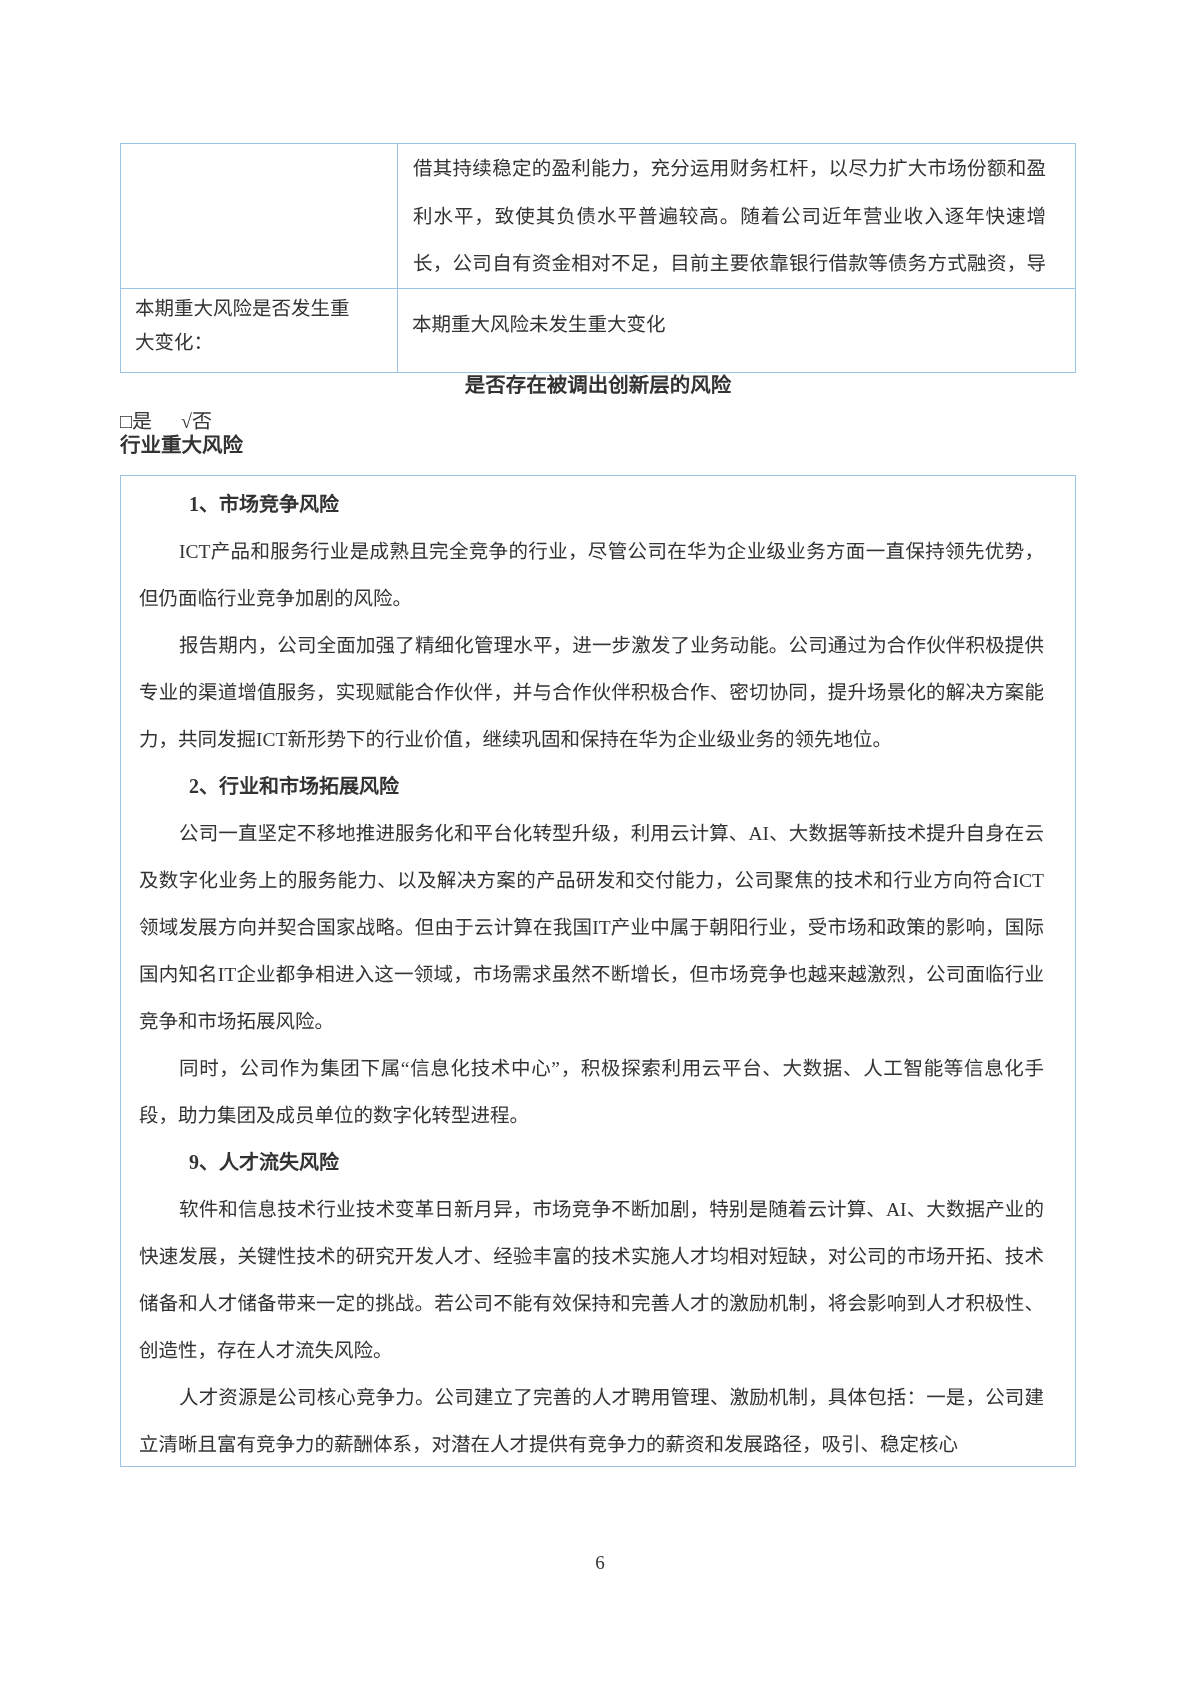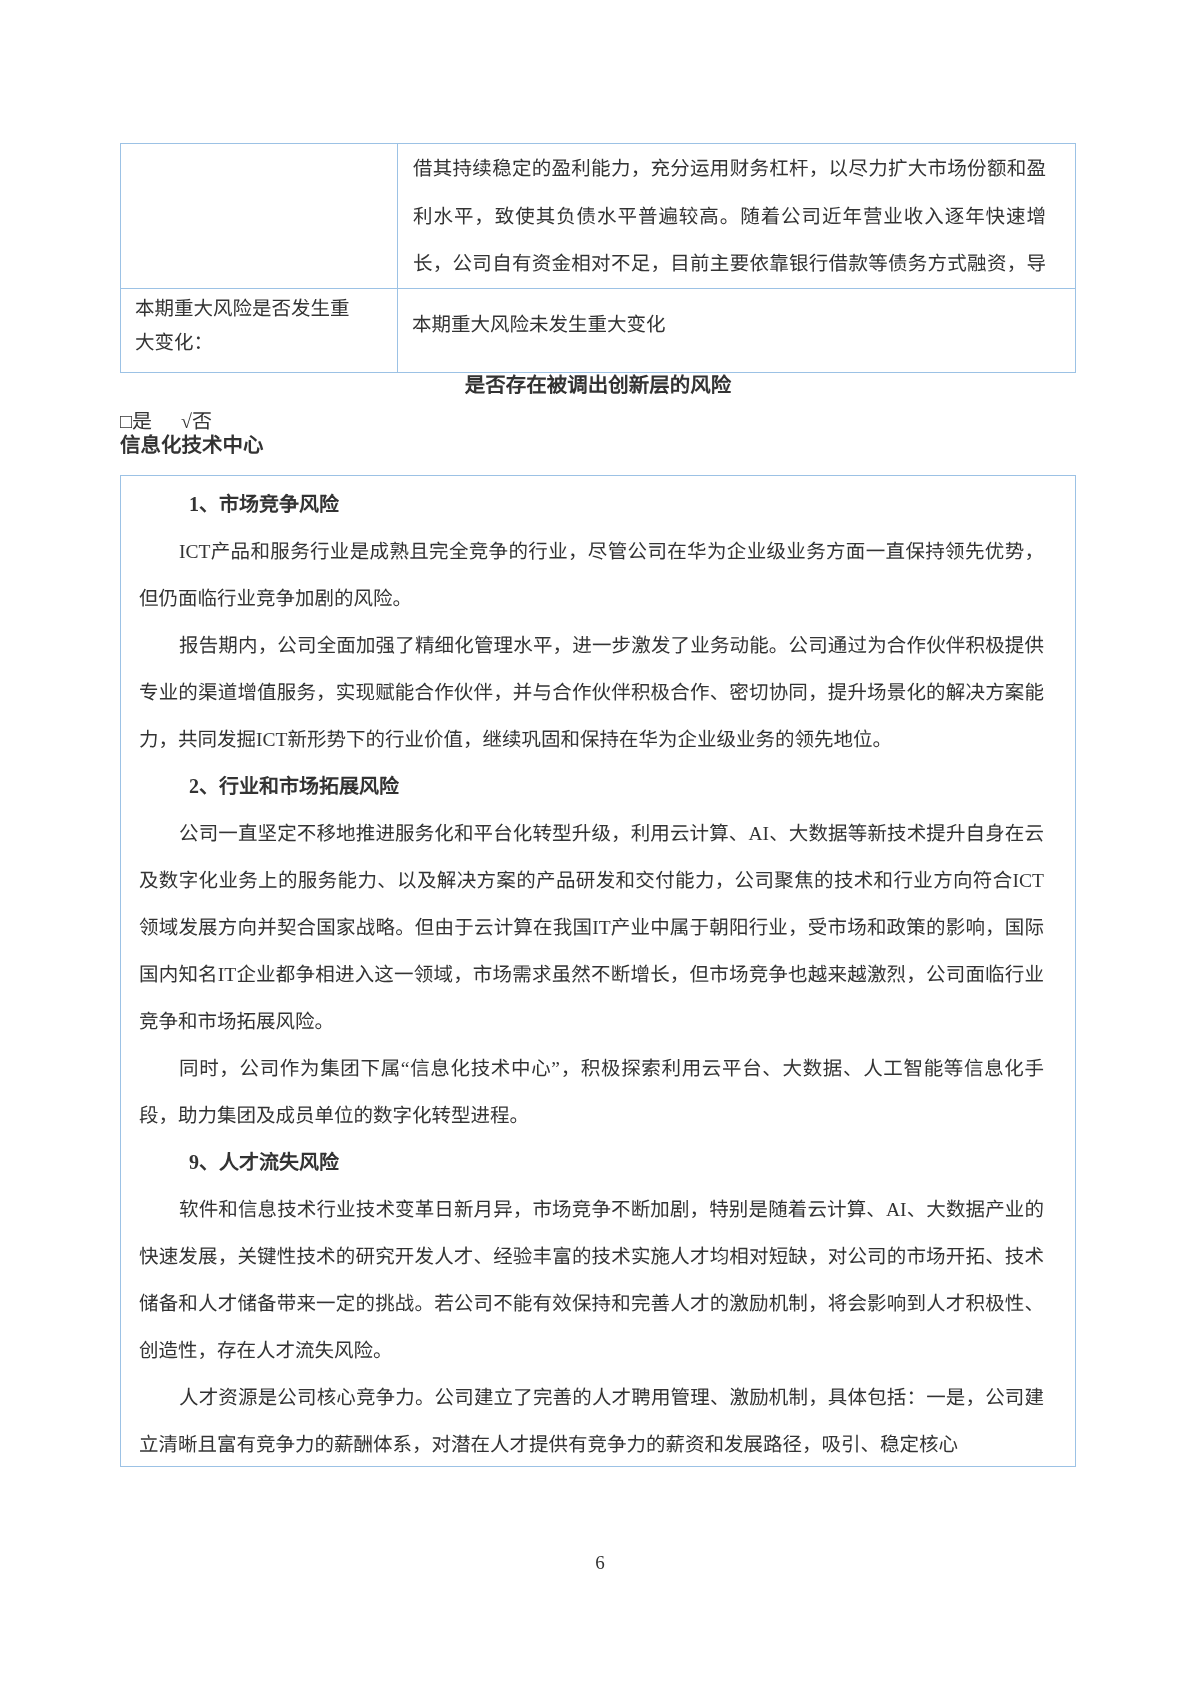--- a/index.html
+++ b/index.html
@@ -139,21 +139,21 @@
       </tbody>
     </table>
 
     <h2 class="doc-heading h-delisting">是否存在被调出创新层的风险</h2>
 
     <div class="check-line">
       <span class="opt">□是</span>
       <span class="opt">√否</span>
     </div>
 
-    <h2 class="doc-heading h-industry">信息化技术中心</h2>
+    <h2 class="doc-heading h-industry">行业重大风险</h2>
 
     <div class="risk-box">
       <h3>1、市场竞争风险</h3>
       <p>ICT产品和服务行业是成熟且完全竞争的行业，尽管公司在华为企业级业务方面一直保持领先优势，但仍面临行业竞争加剧的风险。</p>
       <p>报告期内，公司全面加强了精细化管理水平，进一步激发了业务动能。公司通过为合作伙伴积极提供专业的渠道增值服务，实现赋能合作伙伴，并与合作伙伴积极合作、密切协同，提升场景化的解决方案能力，共同发掘ICT新形势下的行业价值，继续巩固和保持在华为企业级业务的领先地位。</p>
 
       <h3>2、行业和市场拓展风险</h3>
       <p>公司一直坚定不移地推进服务化和平台化转型升级，利用云计算、AI、大数据等新技术提升自身在云及数字化业务上的服务能力、以及解决方案的产品研发和交付能力，公司聚焦的技术和行业方向符合ICT领域发展方向并契合国家战略。但由于云计算在我国IT产业中属于朝阳行业，受市场和政策的影响，国际国内知名IT企业都争相进入这一领域，市场需求虽然不断增长，但市场竞争也越来越激烈，公司面临行业竞争和市场拓展风险。</p>
       <p>同时，公司作为集团下属“信息化技术中心”，积极探索利用云平台、大数据、人工智能等信息化手段，助力集团及成员单位的数字化转型进程。</p>
 

